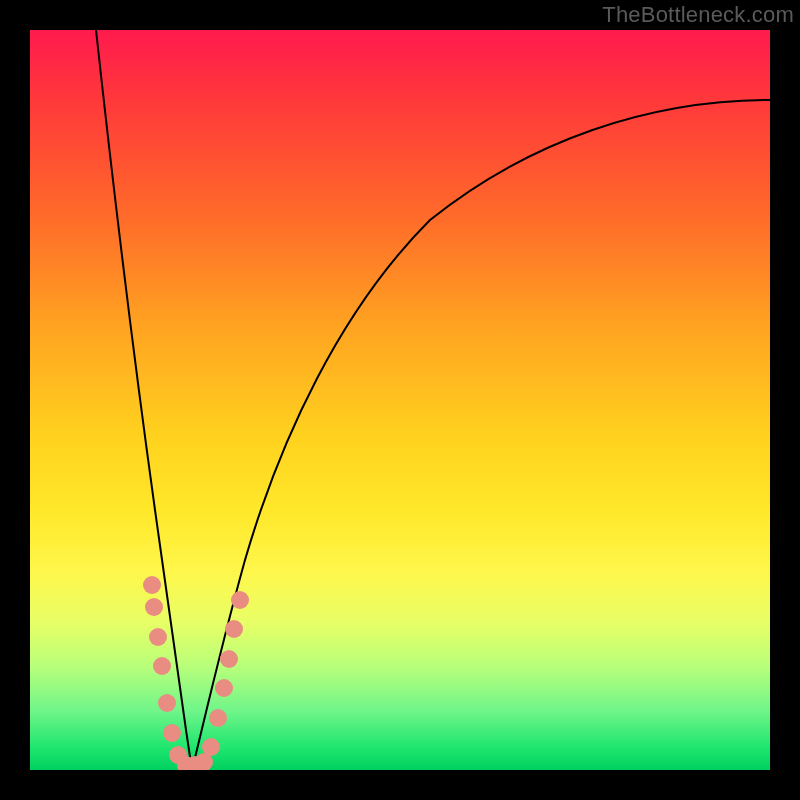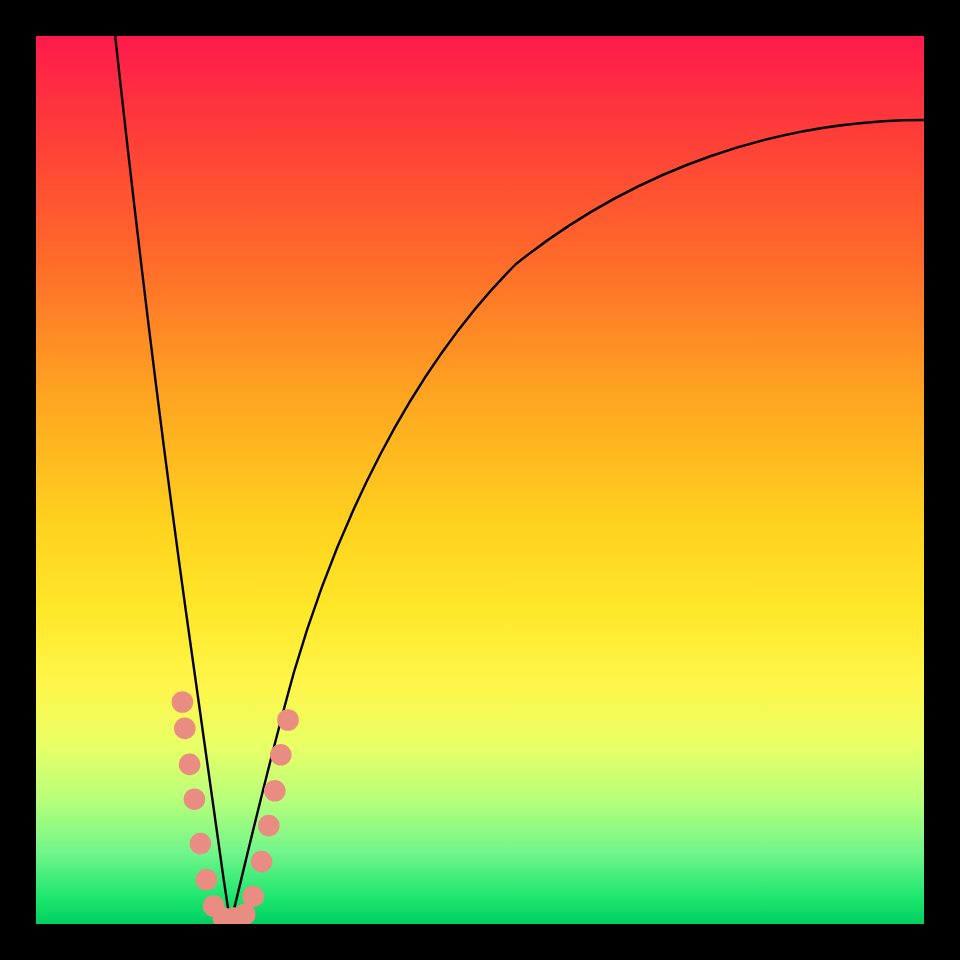--- a/index.html
+++ b/index.html
@@ -61,20 +61,21 @@
   .dot {
     fill: #e98c82;
     stroke: none;
   }
 </style>
 </head>
 <body>
 
 <div class="frame">
 
+  <div class="watermark">TheBottleneck.com</div>
 
   <div class="plot">
     <svg class="curve" viewBox="0 0 740 740" preserveAspectRatio="none">
       <path d="M 66 0
                C 78 110, 100 300, 125 480
                C 138 570, 148 640, 156 700
                L 162 740" fill="none" stroke="#000" stroke-width="2"></path>
       <path d="M 162 740
                C 172 700, 190 620, 215 530
                C 250 410, 310 280, 400 190

